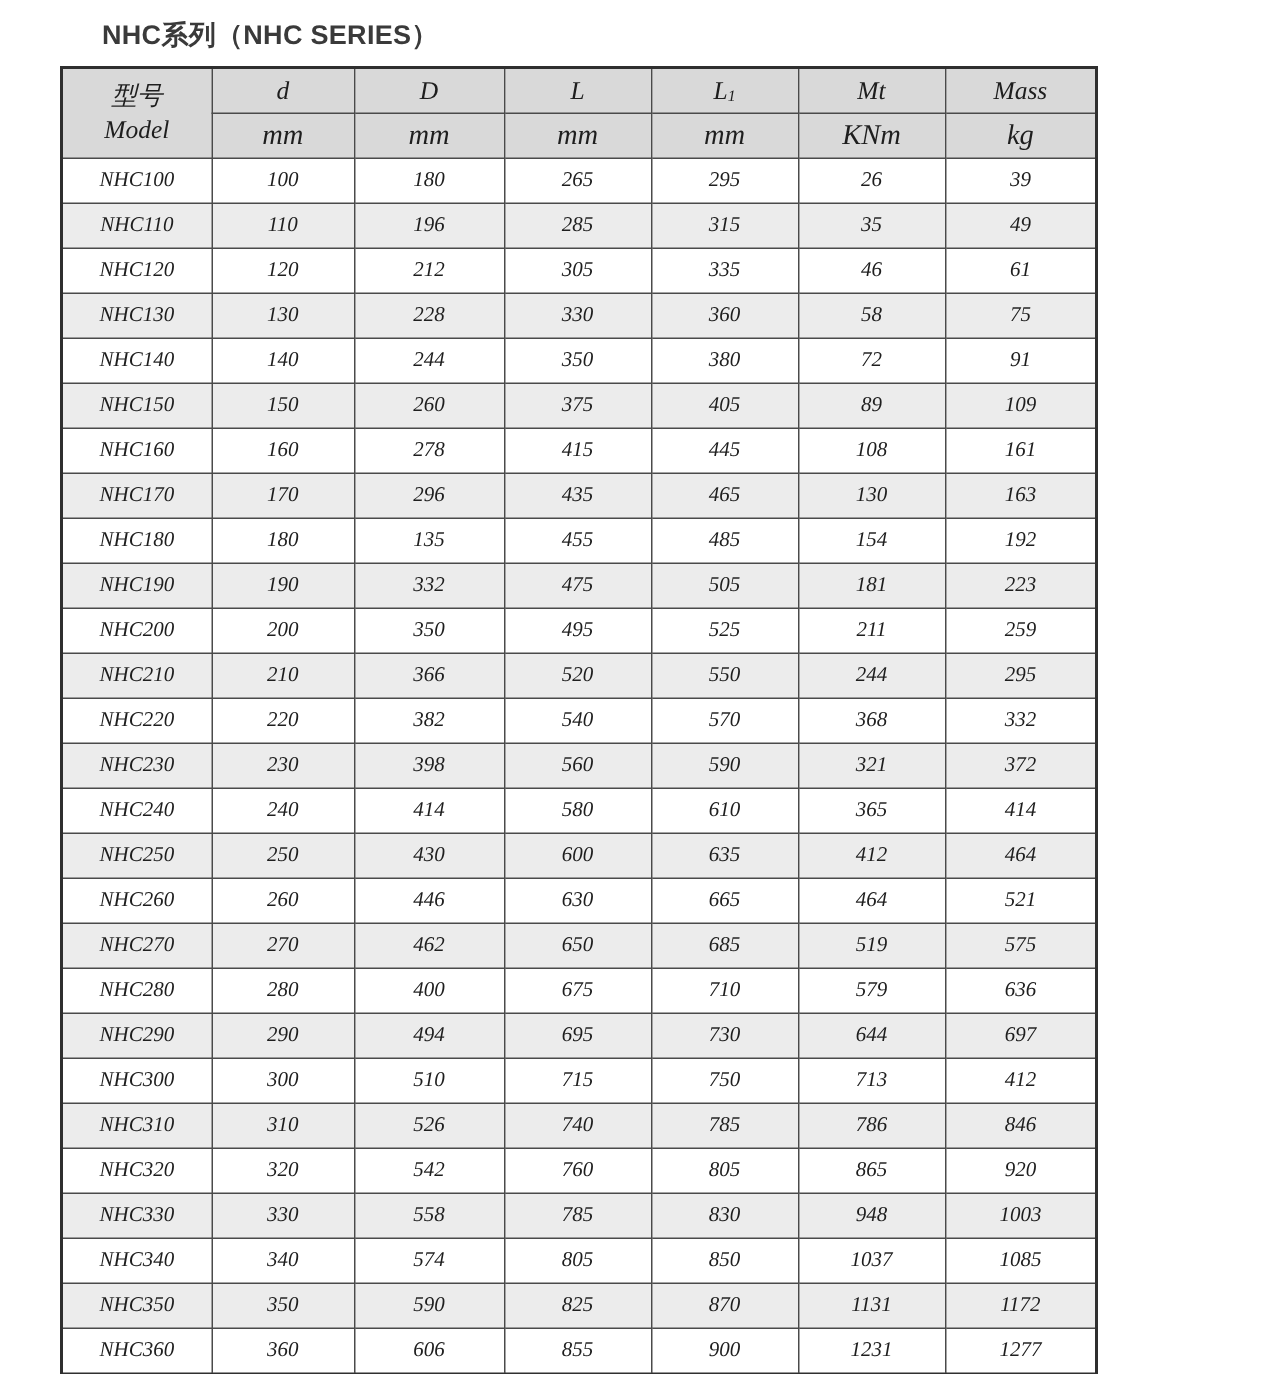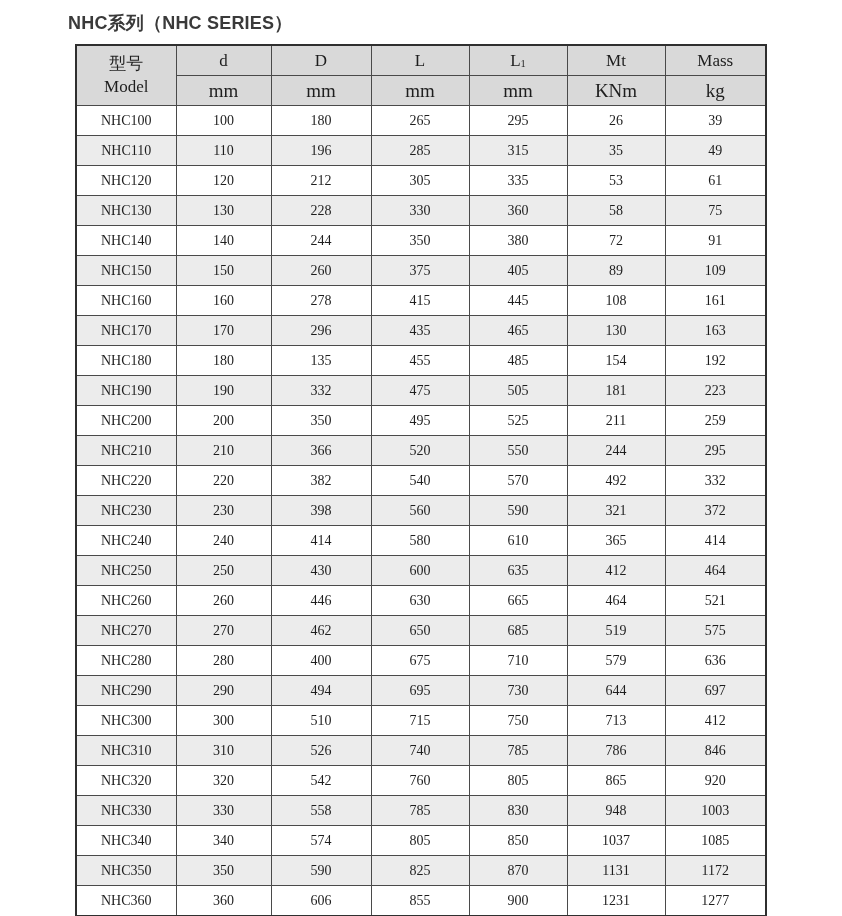--- a/index.html
+++ b/index.html
@@ -21,23 +21,24 @@
     font-size: 18px;
     letter-spacing: 0.2px;
     color: #3a3a3a;
     margin: 0;
     padding: 11px 0 9px 68px;
   }
   table.nhc-table {
     border-collapse: collapse;
     table-layout: fixed;
     width: 690px;
-    margin-left: 75px;
+    margin-left: 40px;
     font-family: "Liberation Serif", serif;
     border: 2px solid #2f2f2f;
+    font-style: italic;
   }
   .nhc-table th, .nhc-table td {
     border: 1px solid #4a4a4a;
     text-align: center;
     vertical-align: middle;
     padding: 0;
     color: #1e1e1e;
     overflow: hidden;
     white-space: nowrap;
   }
@@ -127,21 +128,21 @@
           <td>315</td>
           <td>35</td>
           <td>49</td>
         </tr>
         <tr>
           <td>NHC120</td>
           <td>120</td>
           <td>212</td>
           <td>305</td>
           <td>335</td>
-          <td>53</td>
+          <td>46</td>
           <td>61</td>
         </tr>
         <tr>
           <td>NHC130</td>
           <td>130</td>
           <td>228</td>
           <td>330</td>
           <td>360</td>
           <td>58</td>
           <td>75</td>
@@ -217,21 +218,21 @@
           <td>550</td>
           <td>244</td>
           <td>295</td>
         </tr>
         <tr>
           <td>NHC220</td>
           <td>220</td>
           <td>382</td>
           <td>540</td>
           <td>570</td>
-          <td>492</td>
+          <td>368</td>
           <td>332</td>
         </tr>
         <tr>
           <td>NHC230</td>
           <td>230</td>
           <td>398</td>
           <td>560</td>
           <td>590</td>
           <td>321</td>
           <td>372</td>

